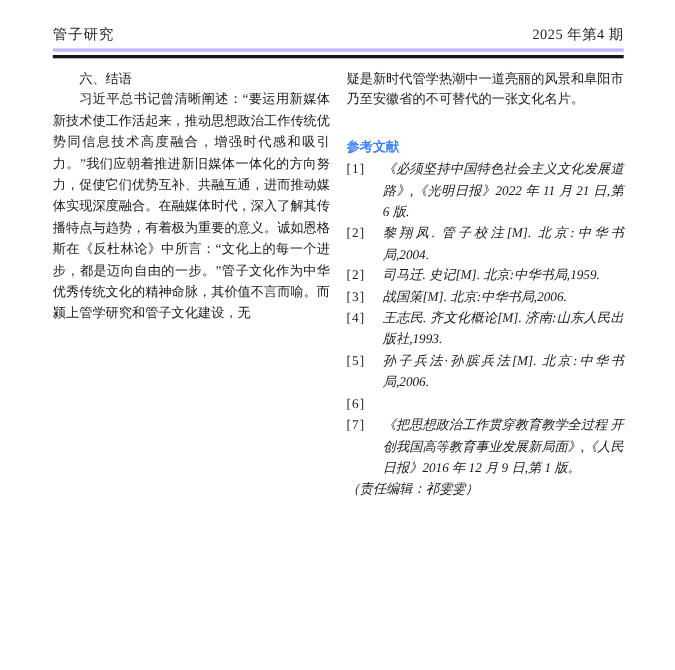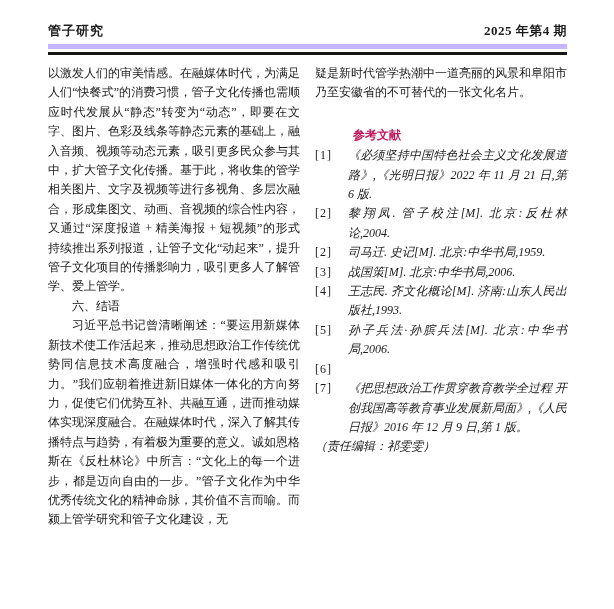--- a/index.html
+++ b/index.html
@@ -21,22 +21,21 @@
     padding: 22px 47px 0 48px;
   }
   
   .page-header {
     display: flex;
     justify-content: space-between;
     align-items: flex-start;
     font-size: 13px;
     letter-spacing: 1px;
     padding-bottom: 4px;
-    border-bottom: 5px solid #c4b5fd;
-    font-weight: bold;
+    border-bottom: 3px solid #c4b5fd;
   }
   .issue-label { letter-spacing: 0.5px; }
   .header-rule-thick {
     height: 3px;
     background: #161616;
     margin-top: 3px;
   }
   
   .columns {
     display: flex;
@@ -58,22 +57,21 @@
     font-weight: normal;
     text-indent: 2em;
     color: #111;
   }
   
   .refs-title {
     font-family: "Liberation Sans", sans-serif;
     font-weight: bold;
     margin-top: 23px;
     margin-bottom: 1px;
-    color: #be185d;
-    margin-left: 38px;
+    color: #3b82f6;
   }
   .ref-item {
     display: flex;
     align-items: flex-start;
   }
   .ref-num {
     flex: 0 0 33px;
     font-style: normal;
     letter-spacing: 1px;
   }
@@ -101,37 +99,36 @@
 
   <div class="page-header">
     <span class="journal-title">管子研究</span>
     <span class="issue-label">2025 年第4 期</span>
   </div>
   <div class="header-rule-thick"></div>
 
   <div class="columns">
 
     <div class="col">
-      <p>以激发人们的审美情感。在融媒体时代，为满足人们“快餐式”的消费习惯，管子文化传播也需顺应时代发展从“静态”转变为“动态”，即要在文字、图片、色彩及线条等静态元素的基础上，融入音频、视频等动态元素，吸引更多民众参与其中，扩大管子文化传播。基于此，将收集的管学相关图片、文字及视频等进行多视角、多层次融合，形成集图文、动画、音视频的综合性内容，又通过“深度报道 + 精美海报 + 短视频”的形式持续推出系列报道，让管子文化“动起来”，提升管子文化项目的传播影响力，吸引更多人了解管学、爱上管学。</p>
       <p class="section-heading">六、结语</p>
       <p class="indent">习近平总书记曾清晰阐述：“要运用新媒体新技术使工作活起来，推动思想政治工作传统优势同信息技术高度融合，增强时代感和吸引力。”我们应朝着推进新旧媒体一体化的方向努力，促使它们优势互补、共融互通，进而推动媒体实现深度融合。在融媒体时代，深入了解其传播特点与趋势，有着极为重要的意义。诚如恩格斯在《反杜林论》中所言：“文化上的每一个进步，都是迈向自由的一步。”管子文化作为中华优秀传统文化的精神命脉，其价值不言而喻。而颍上管学研究和管子文化建设，无</p>
     </div>
 
     <div class="col">
       <p>疑是新时代管学热潮中一道亮丽的风景和阜阳市乃至安徽省的不可替代的一张文化名片。</p>
 
       <div class="refs-title">参考文献</div>
 
       <div class="ref-item">
         <span class="ref-num">[1]</span>
         <span class="ref-text">《必须坚持中国特色社会主义文化发展道路》,《光明日报》2022 年 11 月 21 日,第 6 版.</span>
       </div>
       <div class="ref-item">
         <span class="ref-num">[2]</span>
-        <span class="ref-text">黎翔凤. 管子校注[M]. 北京:反杜林论,2004.</span>
+        <span class="ref-text">黎翔凤. 管子校注[M]. 北京:中华书局,2004.</span>
       </div>
       <div class="ref-item">
         <span class="ref-num">[2]</span>
         <span class="ref-text">司马迁. 史记[M]. 北京:中华书局,1959.</span>
       </div>
       <div class="ref-item">
         <span class="ref-num">[3]</span>
         <span class="ref-text">战国策[M]. 北京:中华书局,2006.</span>
       </div>
       <div class="ref-item">

